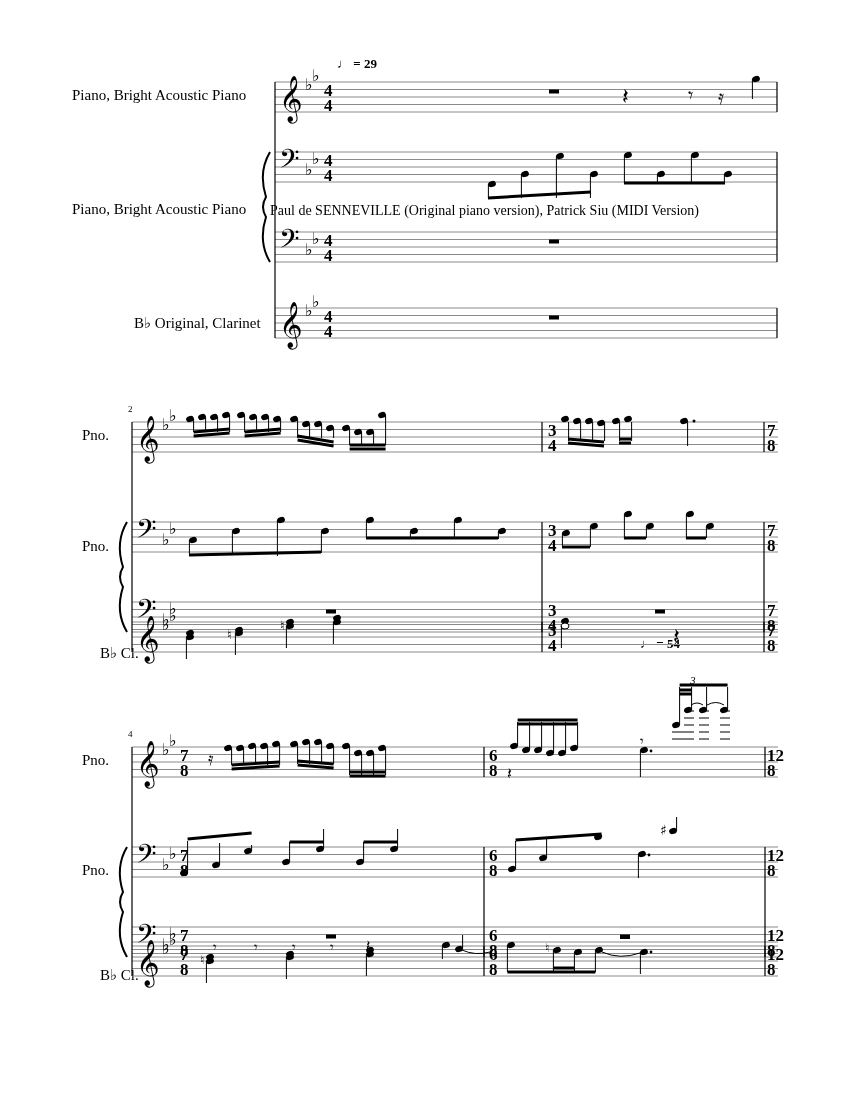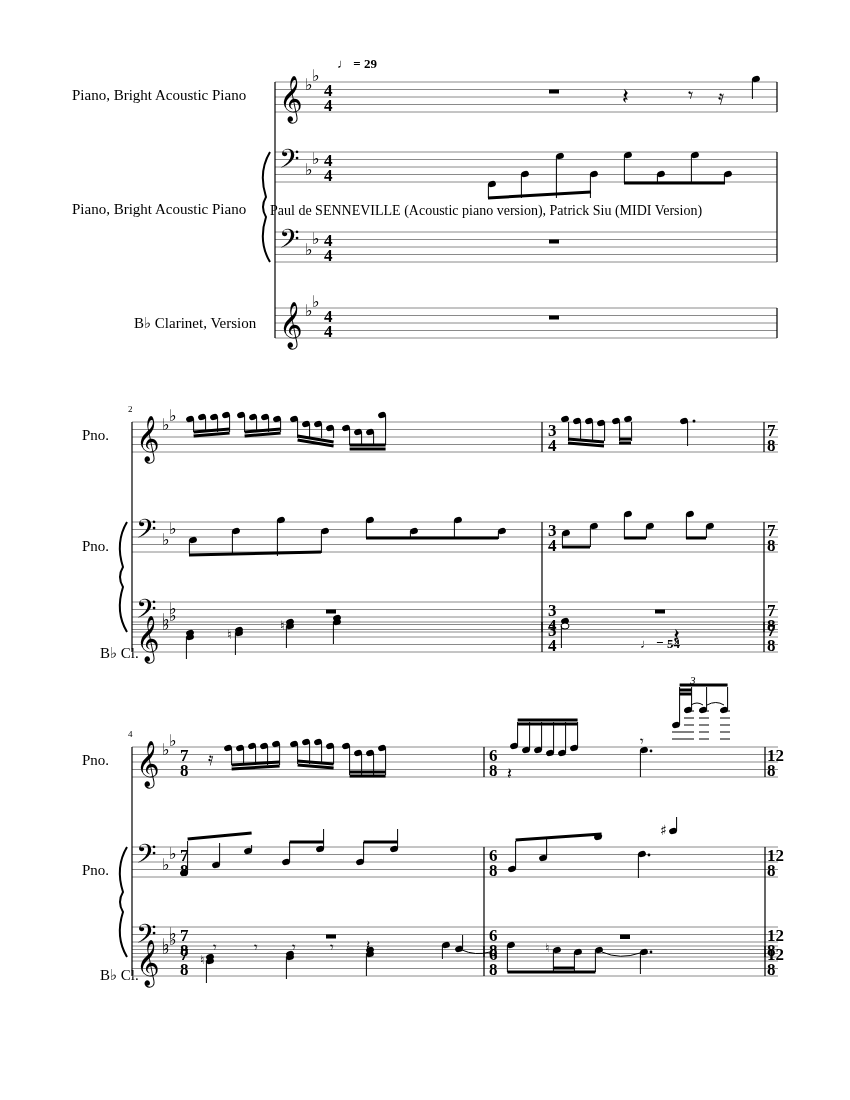--- a/index.html
+++ b/index.html
@@ -13,22 +13,22 @@
     .bar { stroke: #000; stroke-width: 1.2; }
     .glyph { font-family: "DejaVu Serif", serif; fill: #000; }
     .ts { font-family: "Liberation Serif", serif; font-weight: bold; fill: #000; }
   </style>
 </head>
 <body>
 
 <div class="tempo" style="left:337px; top:56px;">♩ = 29</div>
 <div class="label" style="left:72px; top:87px;">Piano, Bright Acoustic Piano</div>
 <div class="label" style="left:72px; top:201px;">Piano, Bright Acoustic Piano</div>
-<div class="credit" style="left:270px; top:203px;">Paul de SENNEVILLE (Acoustic piano version),  Patrick Siu (MIDI Version)</div>
-<div class="label" style="left:134px; top:314px;">B♭ Clarinet, Version</div>
+<div class="credit" style="left:270px; top:203px;">Paul de SENNEVILLE (Original piano version),  Patrick Siu (MIDI Version)</div>
+<div class="label" style="left:134px; top:314px;">B♭ Original, Clarinet</div>
 
 <div class="label small" style="left:128px; top:404px;">2</div>
 <div class="label" style="left:82px; top:427px;">Pno.</div>
 <div class="label" style="left:82px; top:538px;">Pno.</div>
 <div class="label" style="left:100px; top:644px;">B♭ Cl.</div>
 
 <div class="tempo" style="left:640px; top:636px;">♩ = 54</div>
 <div class="label small" style="left:690px; top:674px; font-style:italic; font-size:11px;">3</div>
 <div class="label small" style="left:128px; top:729px;">4</div>
 <div class="label" style="left:82px; top:752px;">Pno.</div>

